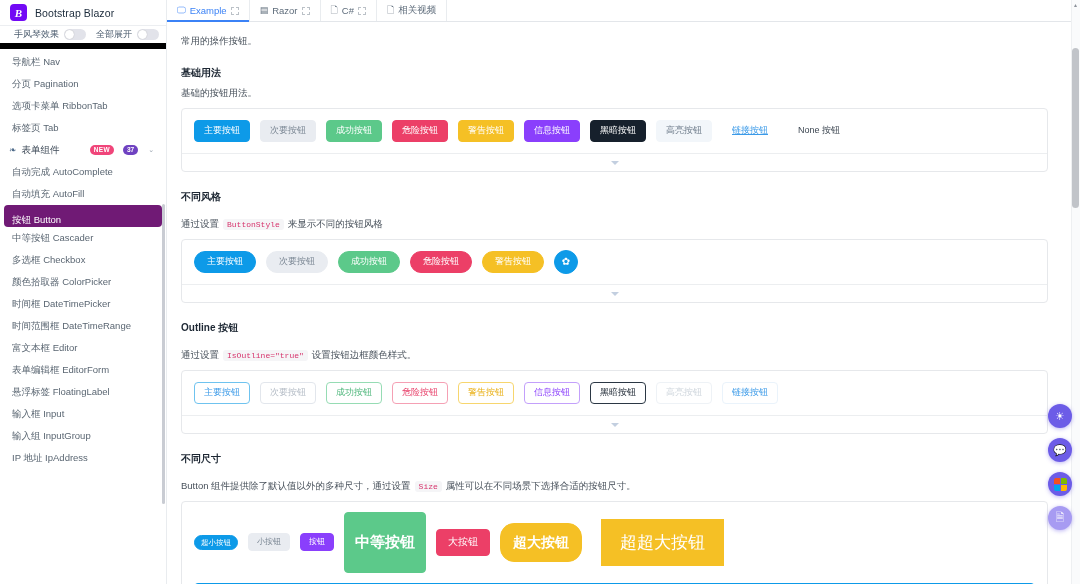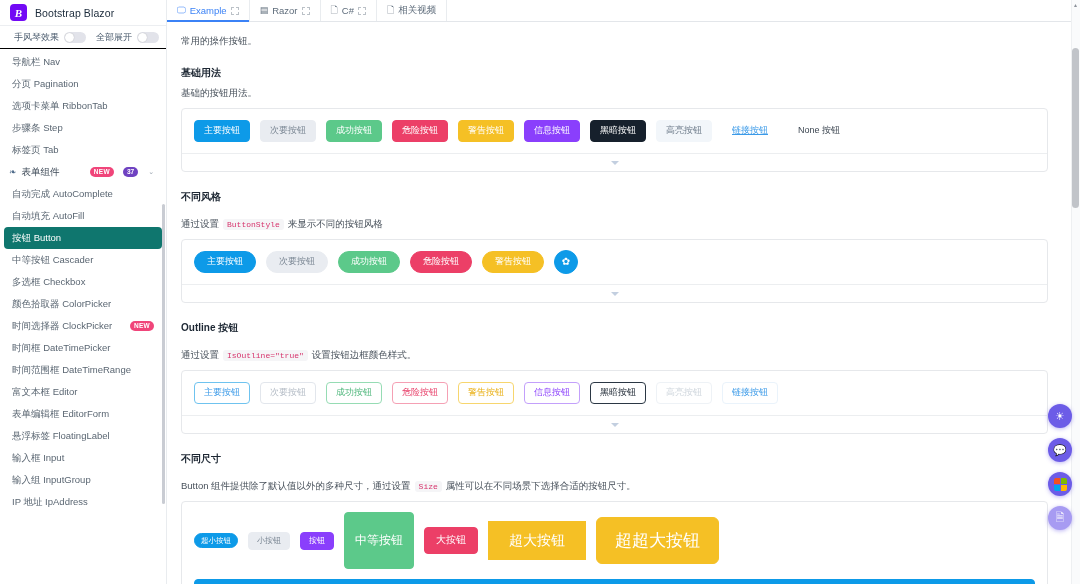--- a/index.html
+++ b/index.html
@@ -50,21 +50,21 @@
     font-weight: normal;
     color: #1b2a3a;
     letter-spacing: .1px;
   }
   .toggles {
     height: 23px;
     display: flex;
     align-items: center;
     gap: 10px;
     padding: 0 14px;
-    border-bottom: 1px solid #000000;
+    border-bottom: 6px solid #000000;
     background: #fff;
   }
   .toggle-wrap { display: flex; align-items: center; gap: 5px; }
   .toggle-label { font-size: 9px; color: #4a5b6d; white-space: nowrap; }
   .switch {
     width: 22px; height: 11px;
     border-radius: 6px;
     background: #e2e3ea;
     position: relative;
     flex: none;
@@ -95,26 +95,27 @@
     cursor: pointer;
     position: relative;
   }
   .nav-item.group {
     color: #3c4856;
     font-weight: normal;
     padding-left: 9px;
     gap: 5px;
   }
   .nav-item.active {
-    background: #0f766e;
+    background: #701a75;
     color: #fff;
     border-radius: 4px;
     margin: 0 4px;
     padding-left: 8px;
     font-weight: normal;
+    align-items: flex-end;
   }
   .nav-item .spacer { flex: 1; }
   .badge-new {
     background: #f0457a;
     color: #fff;
     font-size: 6.5px;
     font-weight: bold;
     padding: 1px 4px;
     border-radius: 7px;
     letter-spacing: .3px;
@@ -303,24 +304,24 @@
   .o-success   { border-color:#96dcb4; color:#4fb77c; }
   .o-danger    { border-color:#f5a0b4; color:#e8406a; }
   .o-warning   { border-color:#f7d66e; color:#e9b016; }
   .o-info      { border-color:#c3a0fb; color:#8a3ffc; }
   .o-dark      { border-color:#2b3744; color:#16202c; }
   .o-light     { border-color:#eef2f6; color:#cfd6dd; }
   .o-link      { border-color:#eaf3fb; color:#3b9ae8; }
 
   .btn-xs  { font-size: 7.5px; padding: 2px 6px;  border-radius: 9px; }
   .btn-sm  { font-size: 8px;  padding: 3px 8px; }
-  .btn-md  { font-size: 12px;  padding: 20px 10px; }
+  .btn-md  { font-size: 15px;  padding: 20px 10px; font-weight: bold; }
   .btn-lg  { font-size: 10px; padding: 6px 11px; }
-  .btn-xl  { font-size: 14px; padding: 10px 20px; border-radius: 0; }
-  .btn-xxl { font-size: 17px; padding: 12px 18px; border-radius: 6px; }
+  .btn-xl  { font-size: 14px; padding: 10px 12px; border-radius: 14px; font-weight: bold; }
+  .btn-xxl { font-size: 17px; padding: 12px 18px; border-radius: 0; margin-left: 9px; }
 
   .btn-block {
     display: block;
     width: 100%;
     background: #0d9ae8;
     border-color: #0d9ae8;
     color: #fff;
     text-align: center;
     font-size: 9px;
     padding: 6px 0;
@@ -422,24 +423,20 @@
         </div>
         <div class="nav-item">
           <span>分页 Pagination</span>
           <span class="spacer"></span>
         </div>
         <div class="nav-item">
           <span>选项卡菜单 RibbonTab</span>
           <span class="spacer"></span>
         </div>
         <div class="nav-item">
-          <span>步骤条 Step</span>
-          <span class="spacer"></span>
-        </div>
-        <div class="nav-item">
           <span>标签页 Tab</span>
           <span class="spacer"></span>
         </div>
         <div class="nav-item group">
           <span class="grp-icon">❧</span>
           <span>表单组件</span>
           <span class="spacer"></span>
           <span class="badge-new">NEW</span>
           <span class="badge-count">37</span>
           <span class="chev">⌄</span>
@@ -460,25 +457,20 @@
           <span>中等按钮 Cascader</span>
           <span class="spacer"></span>
         </div>
         <div class="nav-item">
           <span>多选框 Checkbox</span>
           <span class="spacer"></span>
         </div>
         <div class="nav-item">
           <span>颜色拾取器 ColorPicker</span>
           <span class="spacer"></span>
-        </div>
-        <div class="nav-item">
-          <span>时间选择器 ClockPicker</span>
-          <span class="spacer"></span>
-          <span class="badge-new">NEW</span>
         </div>
         <div class="nav-item">
           <span>时间框 DateTimePicker</span>
           <span class="spacer"></span>
         </div>
         <div class="nav-item">
           <span>时间范围框 DateTimeRange</span>
           <span class="spacer"></span>
         </div>
         <div class="nav-item">

